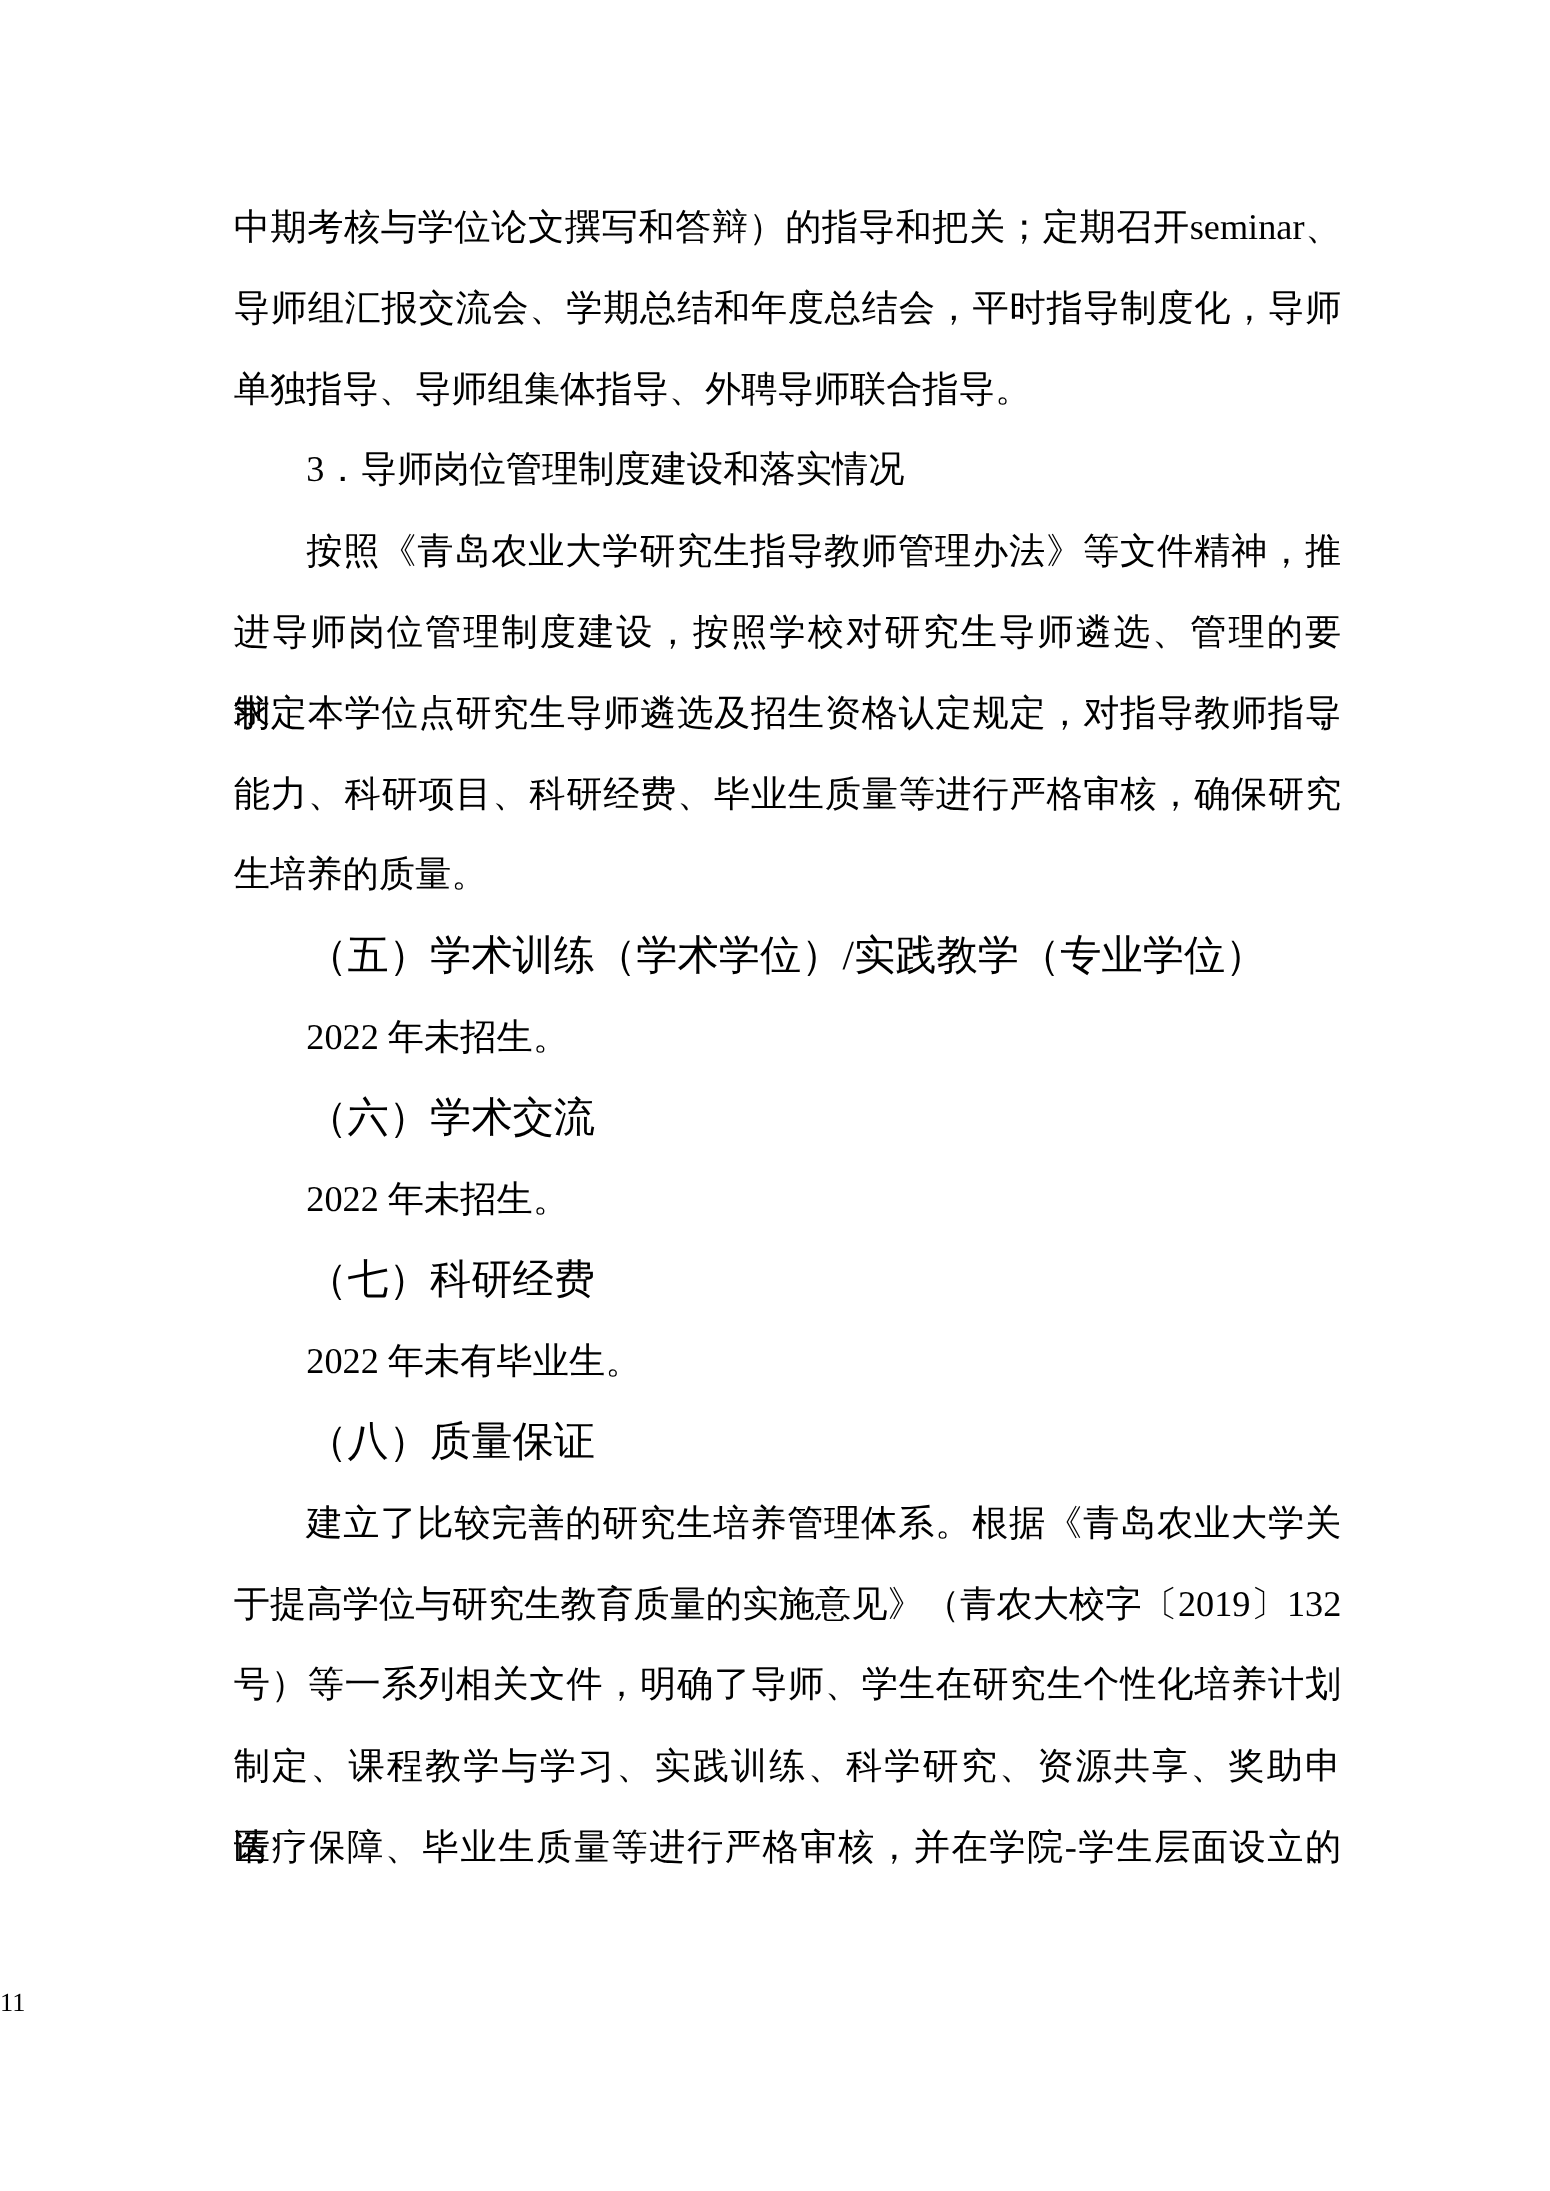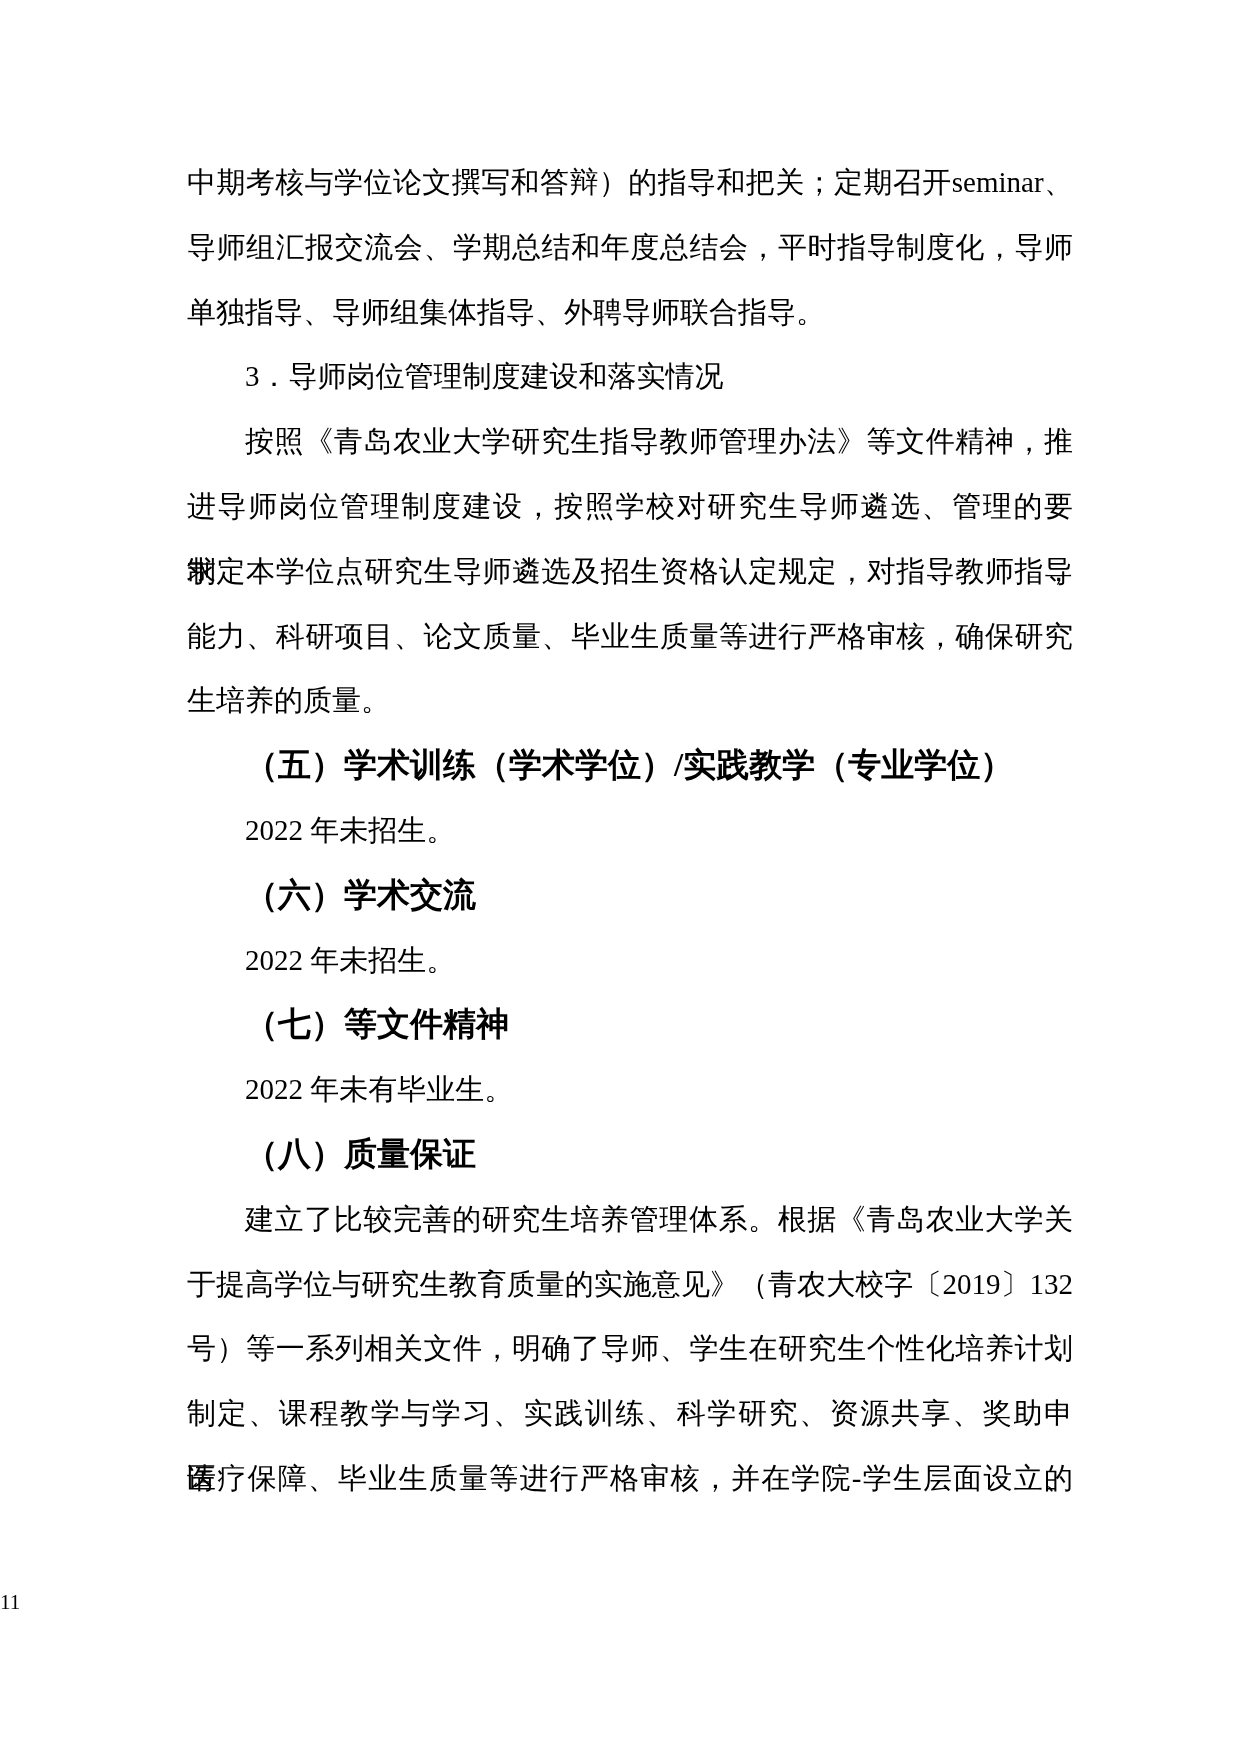--- a/index.html
+++ b/index.html
@@ -29,21 +29,21 @@
     line-height: 64.8px;
     white-space: nowrap;
   }
   .justify {
     white-space: normal;
     text-align: justify;
     text-align-last: justify;
   }
   .indent { text-indent: 58px; }
   .heading {
-    font-weight: bold;
+    font-weight: normal;
     font-size: 33px;
   }
   .page-number {
     position: absolute;
     top: 1588px;
     left: 0;
     width: 100%;
     text-align: left;
     font-size: 21px;
     line-height: 28px;
@@ -54,27 +54,27 @@
 
 <div class="page">
   <div class="content">
     <div class="line justify">中期考核与学位论文撰写和答辩）的指导和把关；定期召开seminar、</div>
     <div class="line justify">导师组汇报交流会、学期总结和年度总结会，平时指导制度化，导师</div>
     <div class="line">单独指导、导师组集体指导、外聘导师联合指导。</div>
     <div class="line indent">3．导师岗位管理制度建设和落实情况</div>
     <div class="line indent justify">按照《青岛农业大学研究生指导教师管理办法》等文件精神，推</div>
     <div class="line justify">进导师岗位管理制度建设，按照学校对研究生导师遴选、管理的要求，</div>
     <div class="line justify">制定本学位点研究生导师遴选及招生资格认定规定，对指导教师指导</div>
-    <div class="line justify">能力、科研项目、论文质量、毕业生质量等进行严格审核，确保研究</div>
+    <div class="line justify">能力、科研项目、科研经费、毕业生质量等进行严格审核，确保研究</div>
     <div class="line">生培养的质量。</div>
     <div class="line indent heading">（五）学术训练（学术学位）/实践教学（专业学位）</div>
     <div class="line indent">2022 年未招生。</div>
     <div class="line indent heading">（六）学术交流</div>
     <div class="line indent">2022 年未招生。</div>
-    <div class="line indent heading">（七）等文件精神</div>
+    <div class="line indent heading">（七）科研经费</div>
     <div class="line indent">2022 年未有毕业生。</div>
     <div class="line indent heading">（八）质量保证</div>
     <div class="line indent justify">建立了比较完善的研究生培养管理体系。根据《青岛农业大学关</div>
     <div class="line justify">于提高学位与研究生教育质量的实施意见》（青农大校字〔2019〕132</div>
     <div class="line justify">号）等一系列相关文件，明确了导师、学生在研究生个性化培养计划</div>
     <div class="line justify">制定、课程教学与学习、实践训练、科学研究、资源共享、奖助申请、</div>
     <div class="line justify">医疗保障、毕业生质量等进行严格审核，并在学院-学生层面设立的</div>
   </div>
   <div class="page-number">11</div>
 </div>

